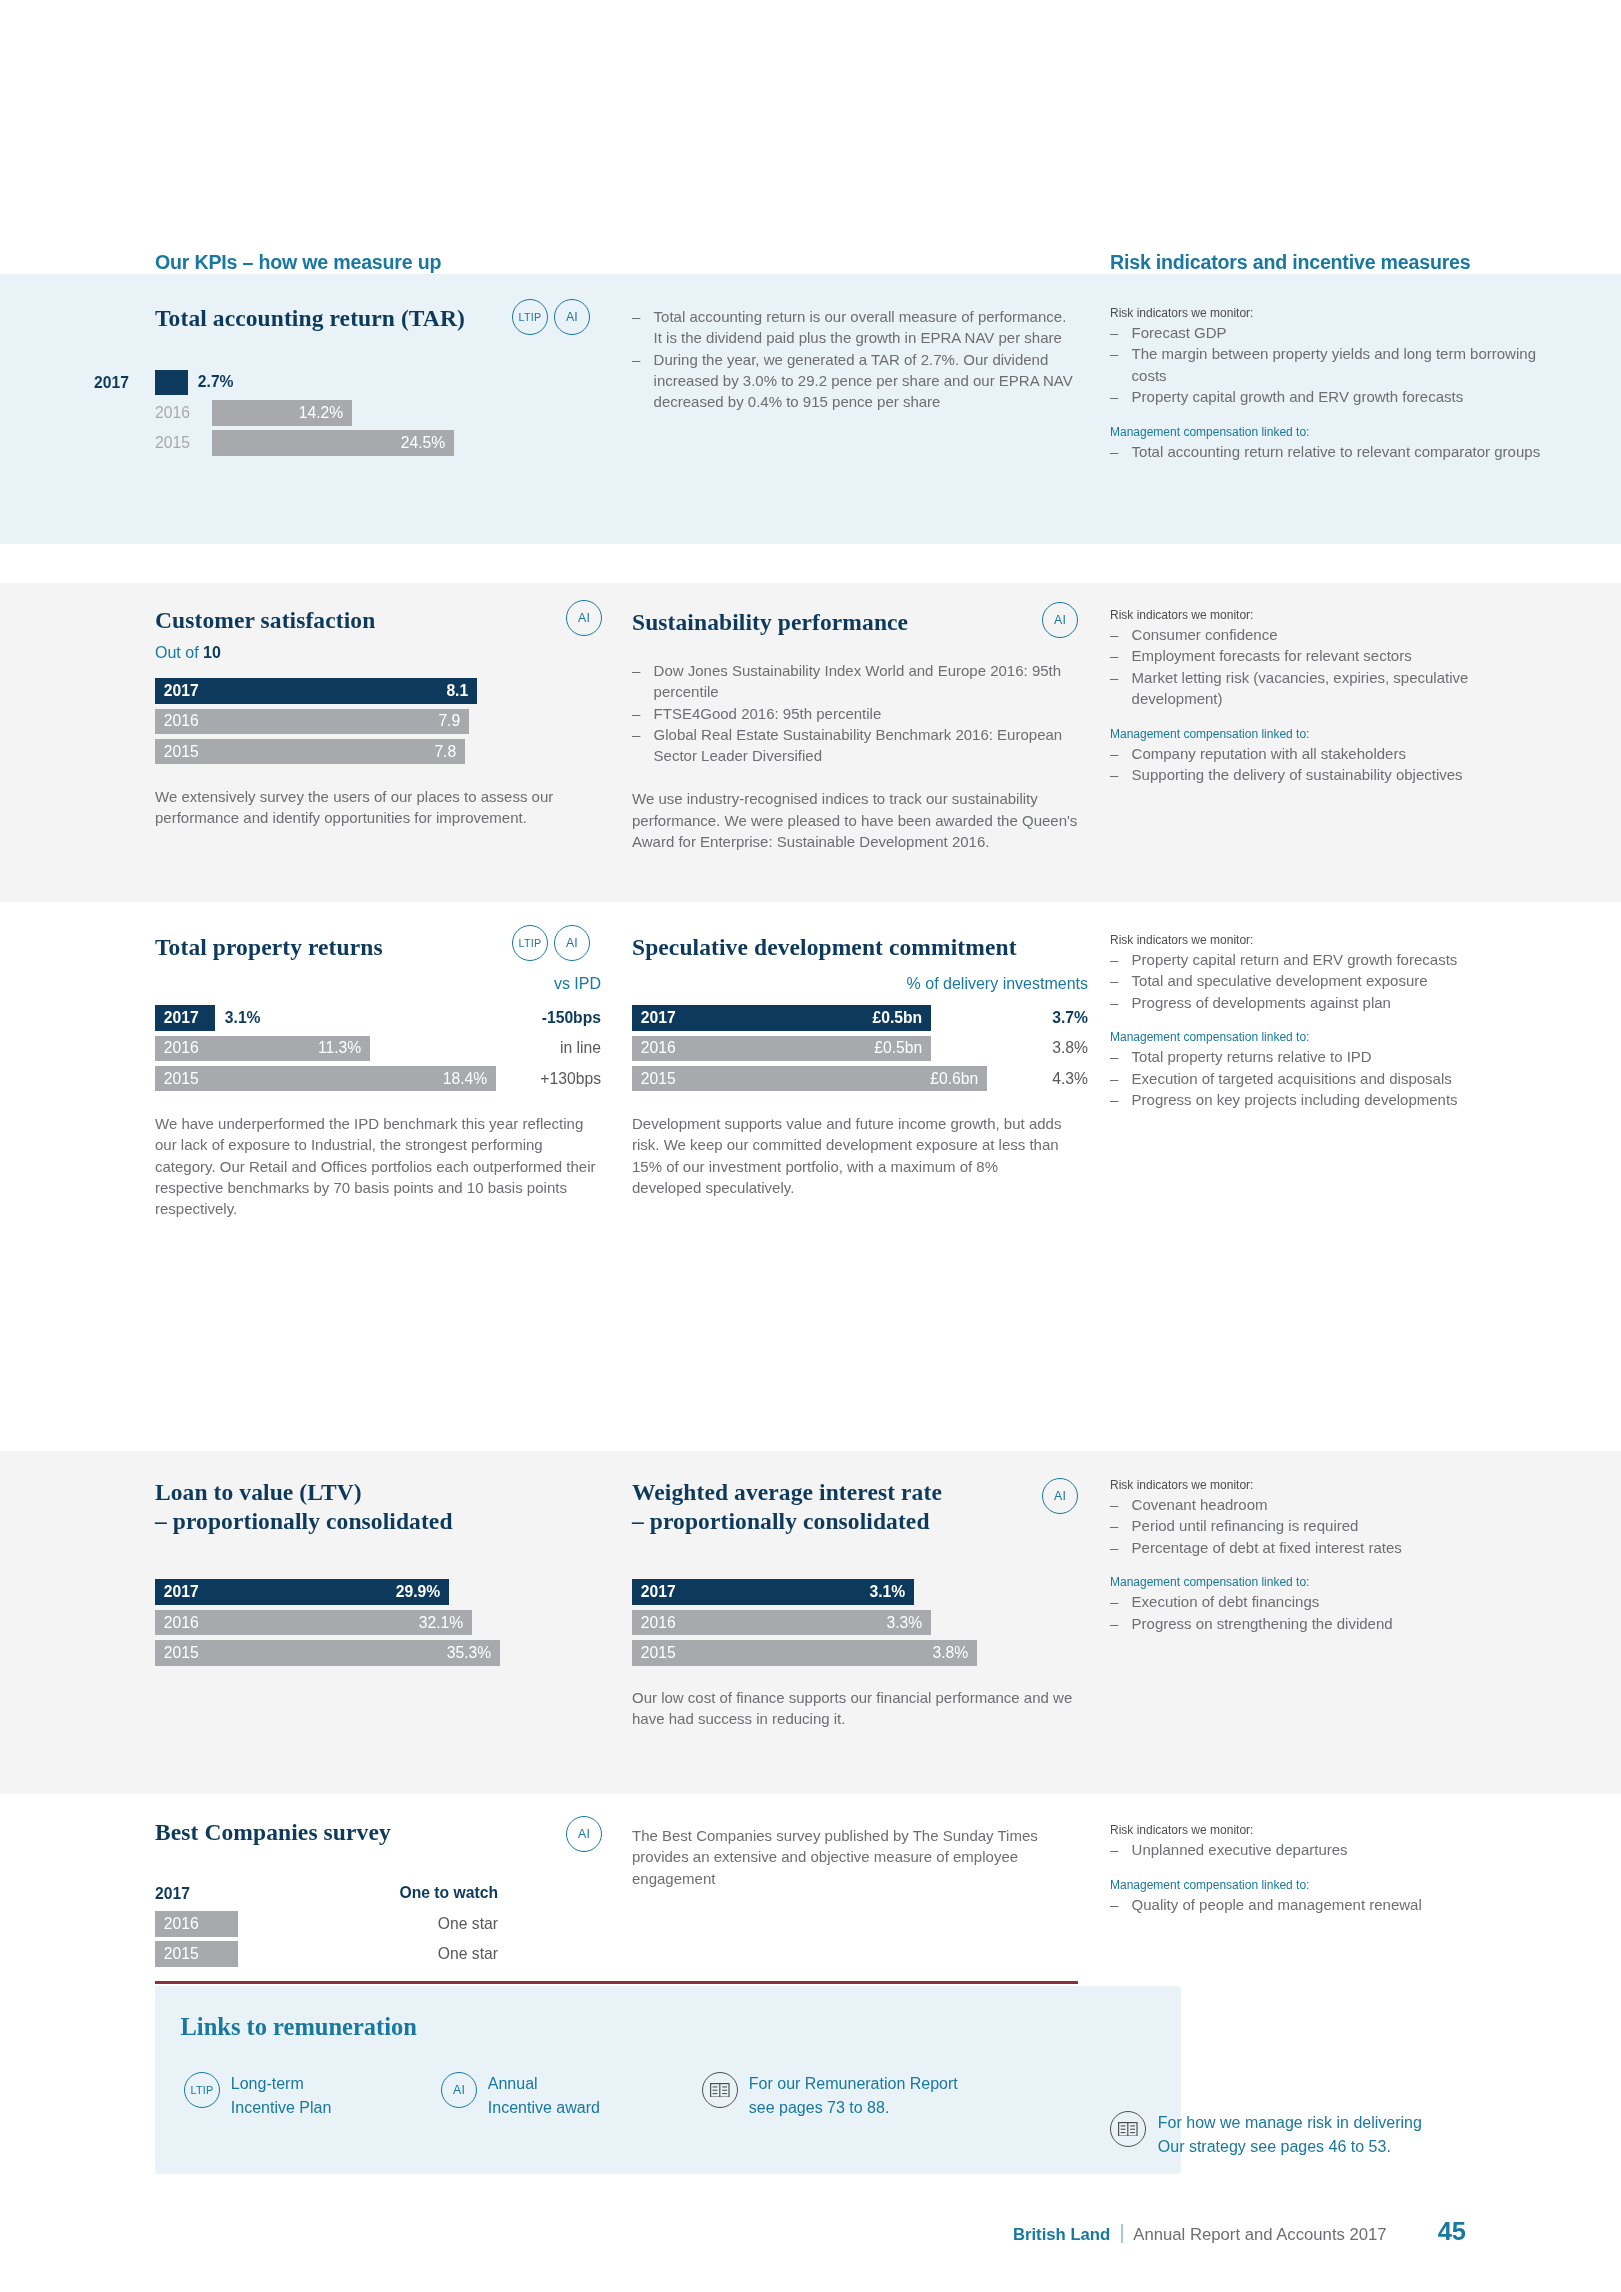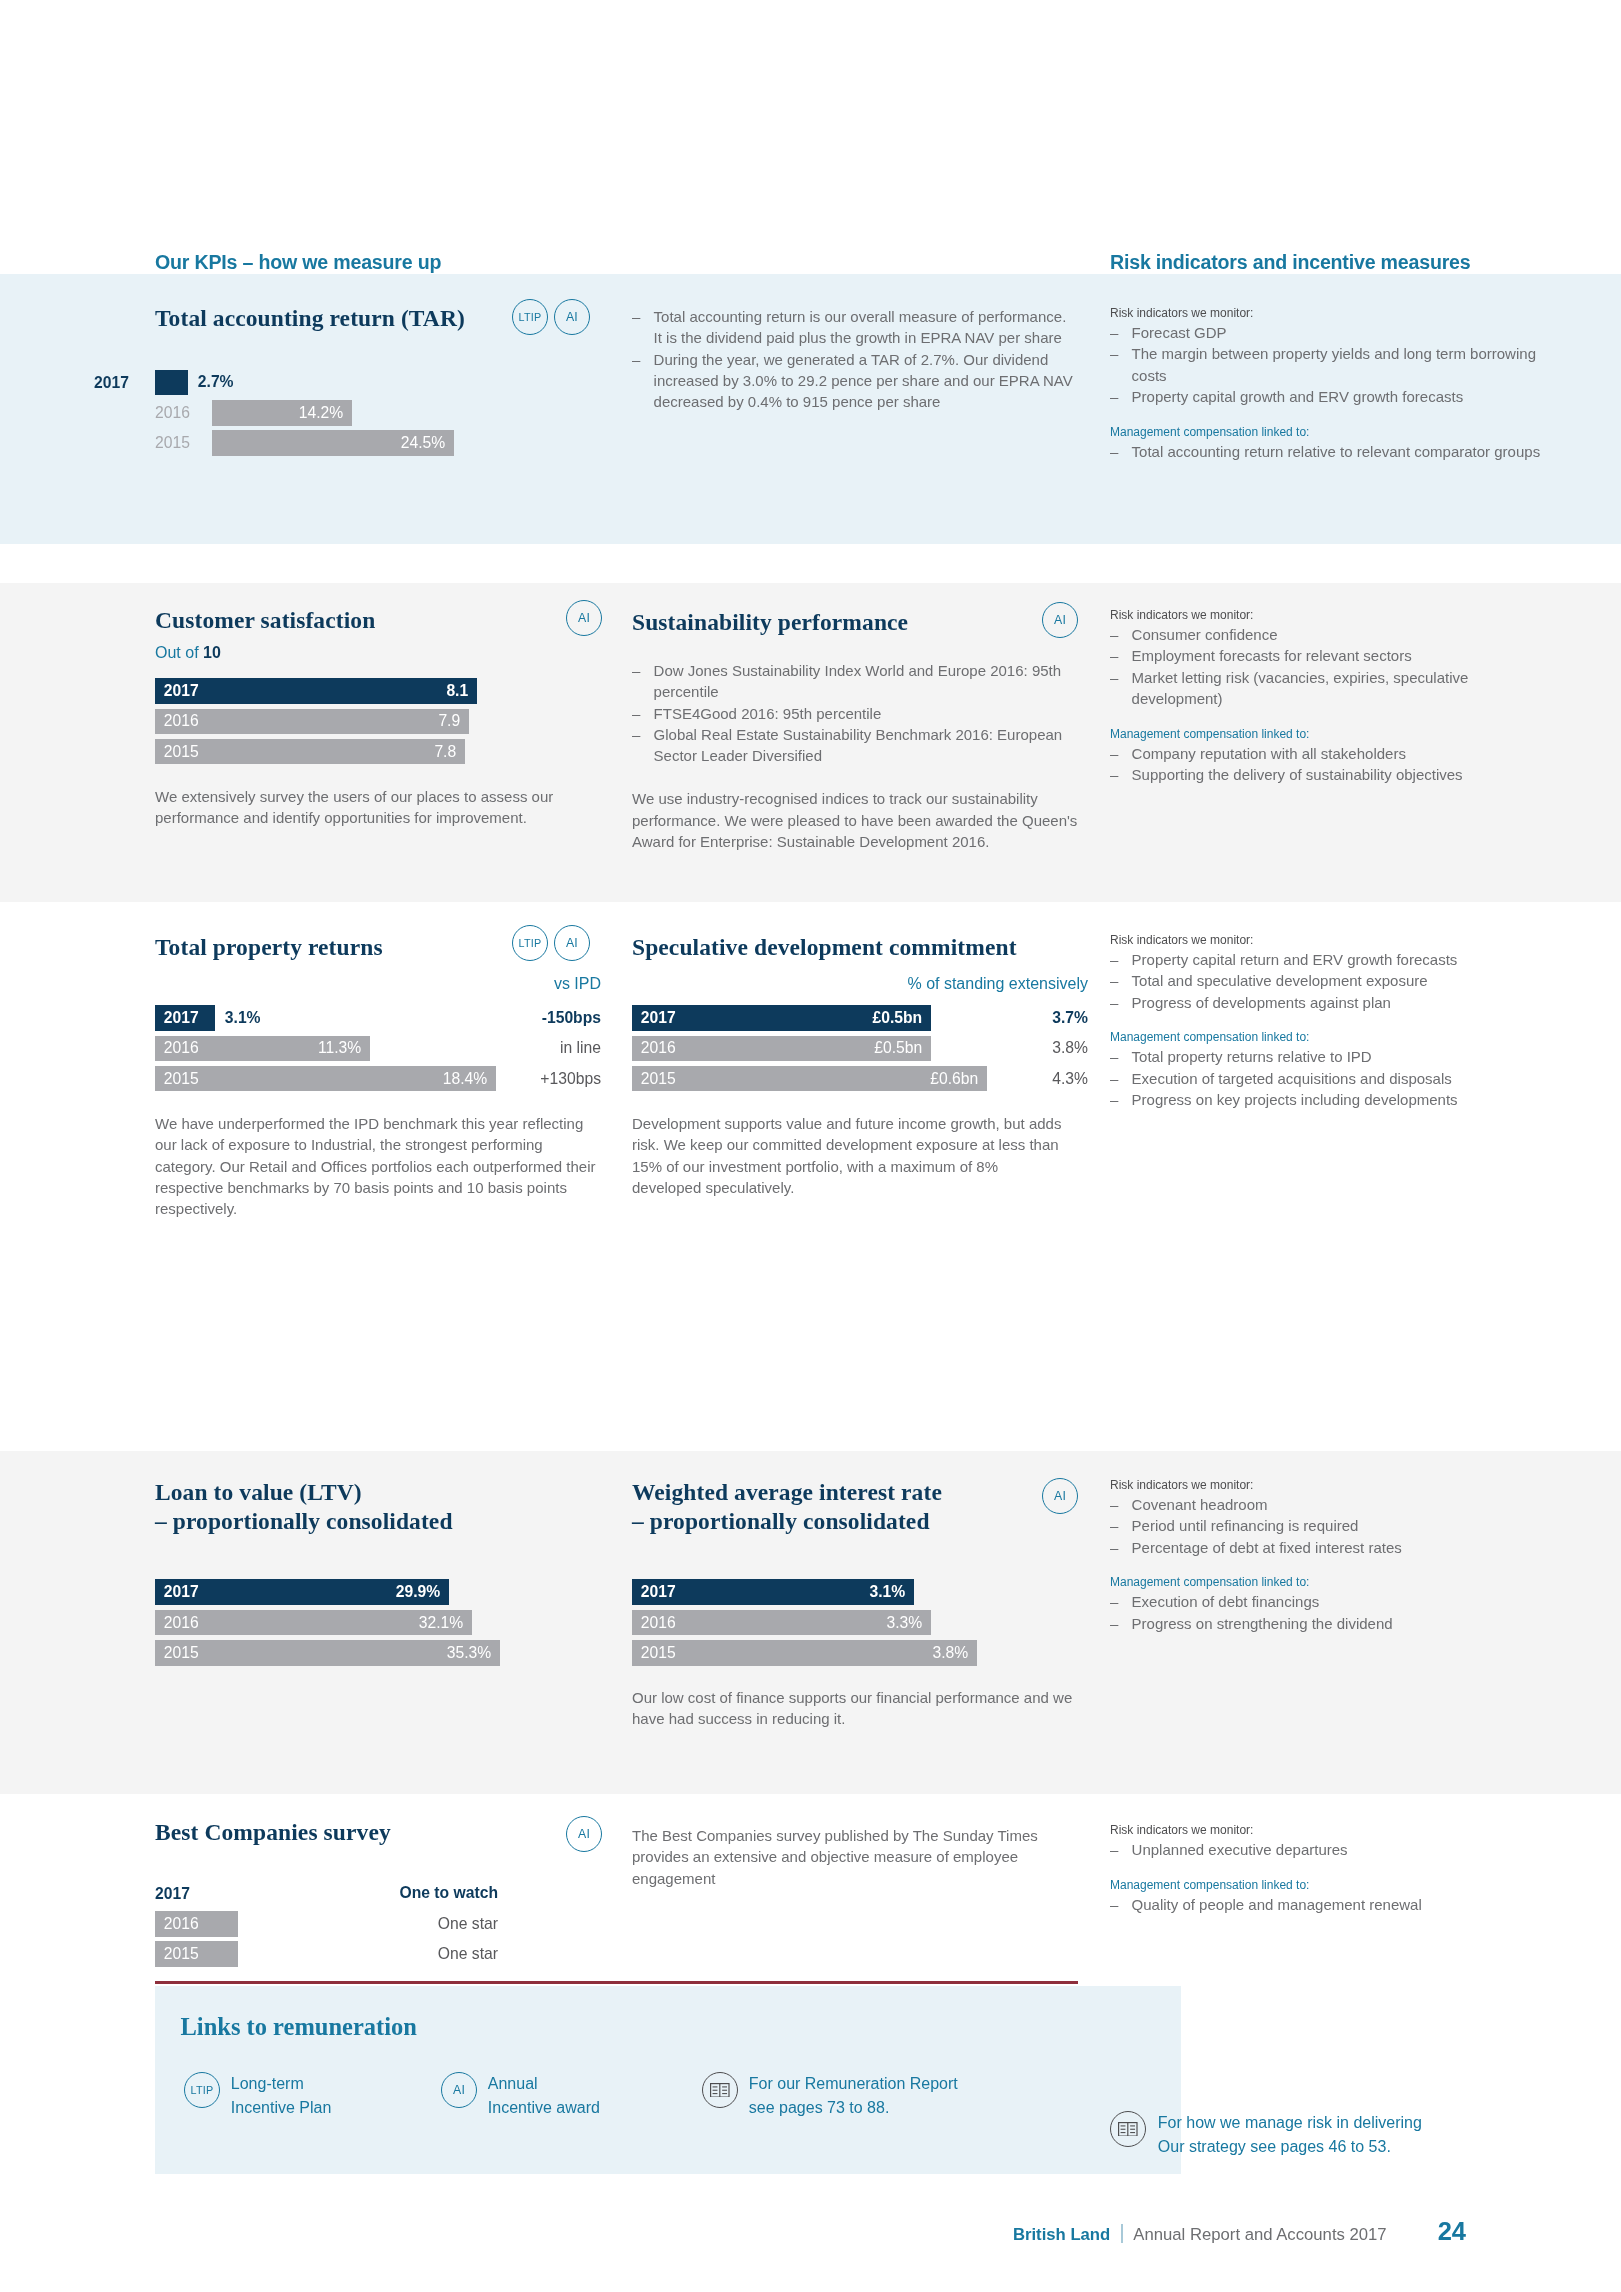--- a/index.html
+++ b/index.html
@@ -329,21 +329,21 @@
     </div>
     <div class="copy" style="margin-top:21.6px;">We have underperformed the IPD benchmark this year reflecting our lack of exposure to Industrial, the strongest performing category. Our Retail and Offices portfolios each outperformed their respective benchmarks by 70 basis points and 10 basis points respectively.</div>
   </div>
   <div class="badge-row" style="left:512px;top:925px;">
     <div class="badge small-txt">LTIP</div>
     <div class="badge ai">AI</div>
   </div>
 
   <div class="colB" style="top:933px;width:456px;">
     <div class="metric-title">Speculative development commitment</div>
-    <div class="sub-right" style="margin-top:13.7px;">% of standing extensively</div>
+    <div class="sub-right" style="margin-top:13.7px;">% of delivery investments</div>
     <div class="bars" style="margin-top:11.8px;">
       <div class="bar-row">
         <div class="bar cur" style="width:299px;">
           <span class="yr">2017</span>
           <span class="val">£0.5bn</span>
         </div>
         <div class="bar-note cur">3.7%</div>
       </div>
       <div class="bar-row">
         <div class="bar prev" style="width:299px;">
@@ -590,18 +590,18 @@
       <div>For how we manage risk in delivering</div>
       <div>Our strategy see pages 46 to 53.</div>
     </div>
   </div>
 
   <div class="footer">
     <div class="footer-inner">
       <span class="f-brand">British Land</span>
       <span class="f-div"></span>
       <span class="f-txt">Annual Report and Accounts 2017</span>
-      <span class="f-page">24</span>
+      <span class="f-page">45</span>
     </div>
   </div>
 
 </div>
 
 
 </body></html>

